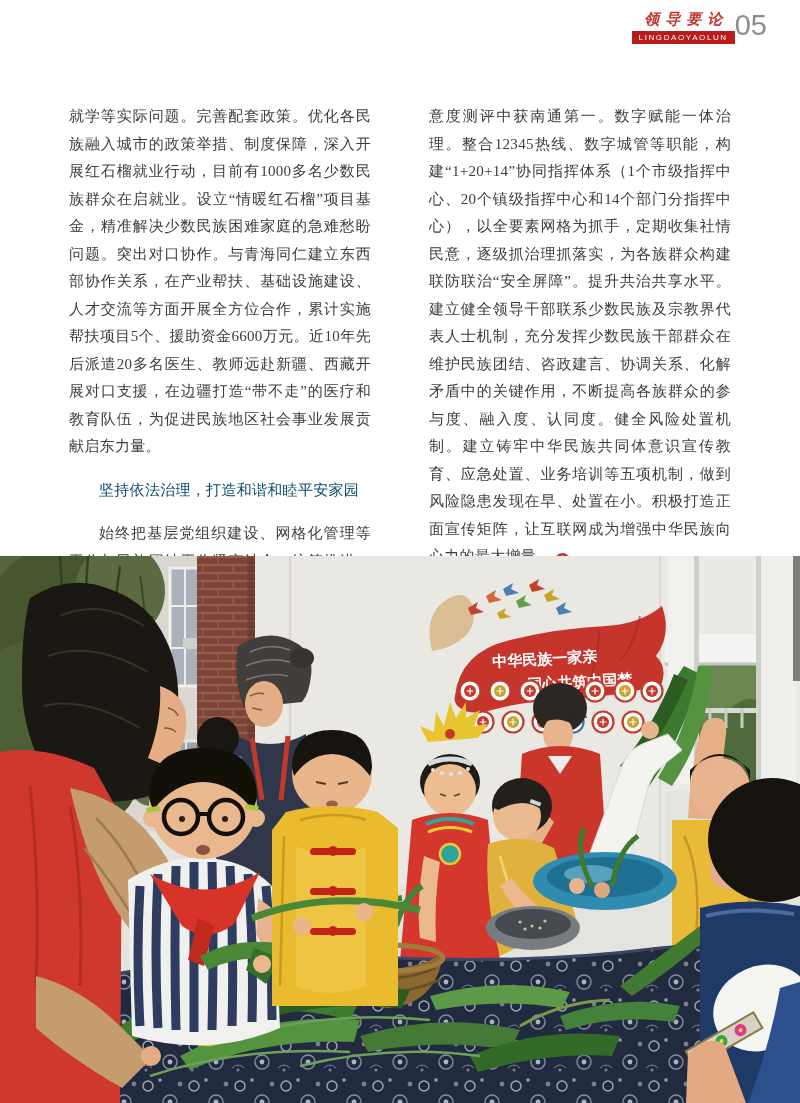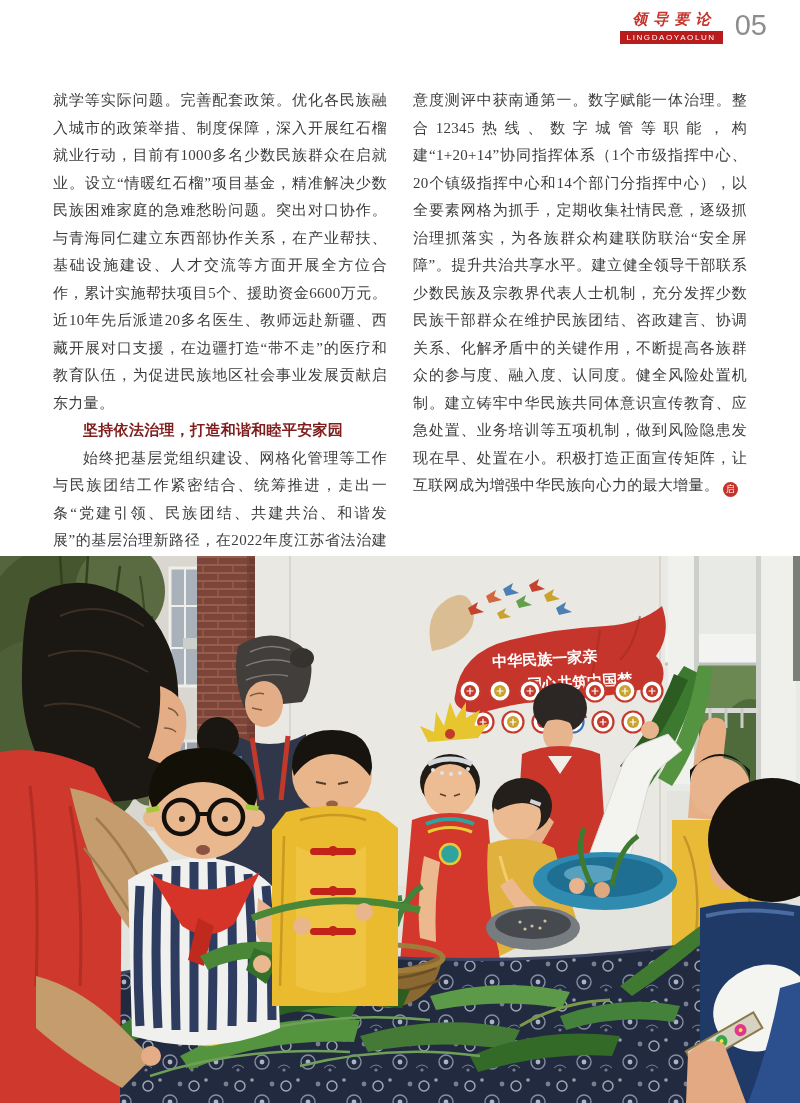--- a/index.html
+++ b/index.html
@@ -3,21 +3,21 @@
 <meta charset="utf-8">
 <style>
   html,body{margin:0;padding:0;}
   body{
     width:800px;height:1103px;position:relative;background:#ffffff;
     font-family:"Liberation Serif","DejaVu Serif",serif;
     overflow:hidden;
   }
   .masthead{
     position:absolute;top:10px;right:33px;
-    display:flex;align-items:flex-start;gap:12px;justify-content:center;
+    display:flex;align-items:flex-start;justify-content:center;
   }
   .masthead-block{text-align:center;}
   .masthead-cn{
     color:#c5342c;font-size:15px;font-weight:bold;font-style:italic;
     letter-spacing:6px;line-height:1.2;padding-left:6px;
   }
   .masthead-box{
     margin-top:3px;background:#b91c1c;color:#ffffff;
     font-family:"Liberation Sans","DejaVu Sans",sans-serif;
     font-size:8px;letter-spacing:1.6px;padding:3px 7px 2px;line-height:1;
@@ -27,24 +27,24 @@
     font-family:"Liberation Sans","DejaVu Sans",sans-serif;
   }
   .columns{
     position:absolute;top:87px;left:53px;width:694px;
     display:flex;gap:26px;
   }
   .col{
     width:334px;font-size:15px;line-height:27.5px;color:#3c3c3e;
     text-align:justify;letter-spacing:.3px;
   }
-  .col p{margin:0;}
+  .col p{margin:16px;}
   .indent{text-indent:2em;}
   .sec-heading{
-    color:#7f1d1d;font-weight:bold;font-size:15px;
+    color:#0c4a6e;font-weight:normal;font-size:15px;
     margin:13px 0 7px;text-indent:2em;letter-spacing:.3px;
   }
   .author{margin-top:25px;font-size:14.5px;}
   .seal{
     display:inline-block;width:15px;height:15px;border-radius:50%;
     background:#c5342c;color:#fff;font-size:9px;line-height:15px;
     text-align:center;vertical-align:-2px;margin-left:4px;
     font-family:"Liberation Sans",sans-serif;
   }
   .photo{position:absolute;top:556px;left:0;width:800px;height:547px;}

